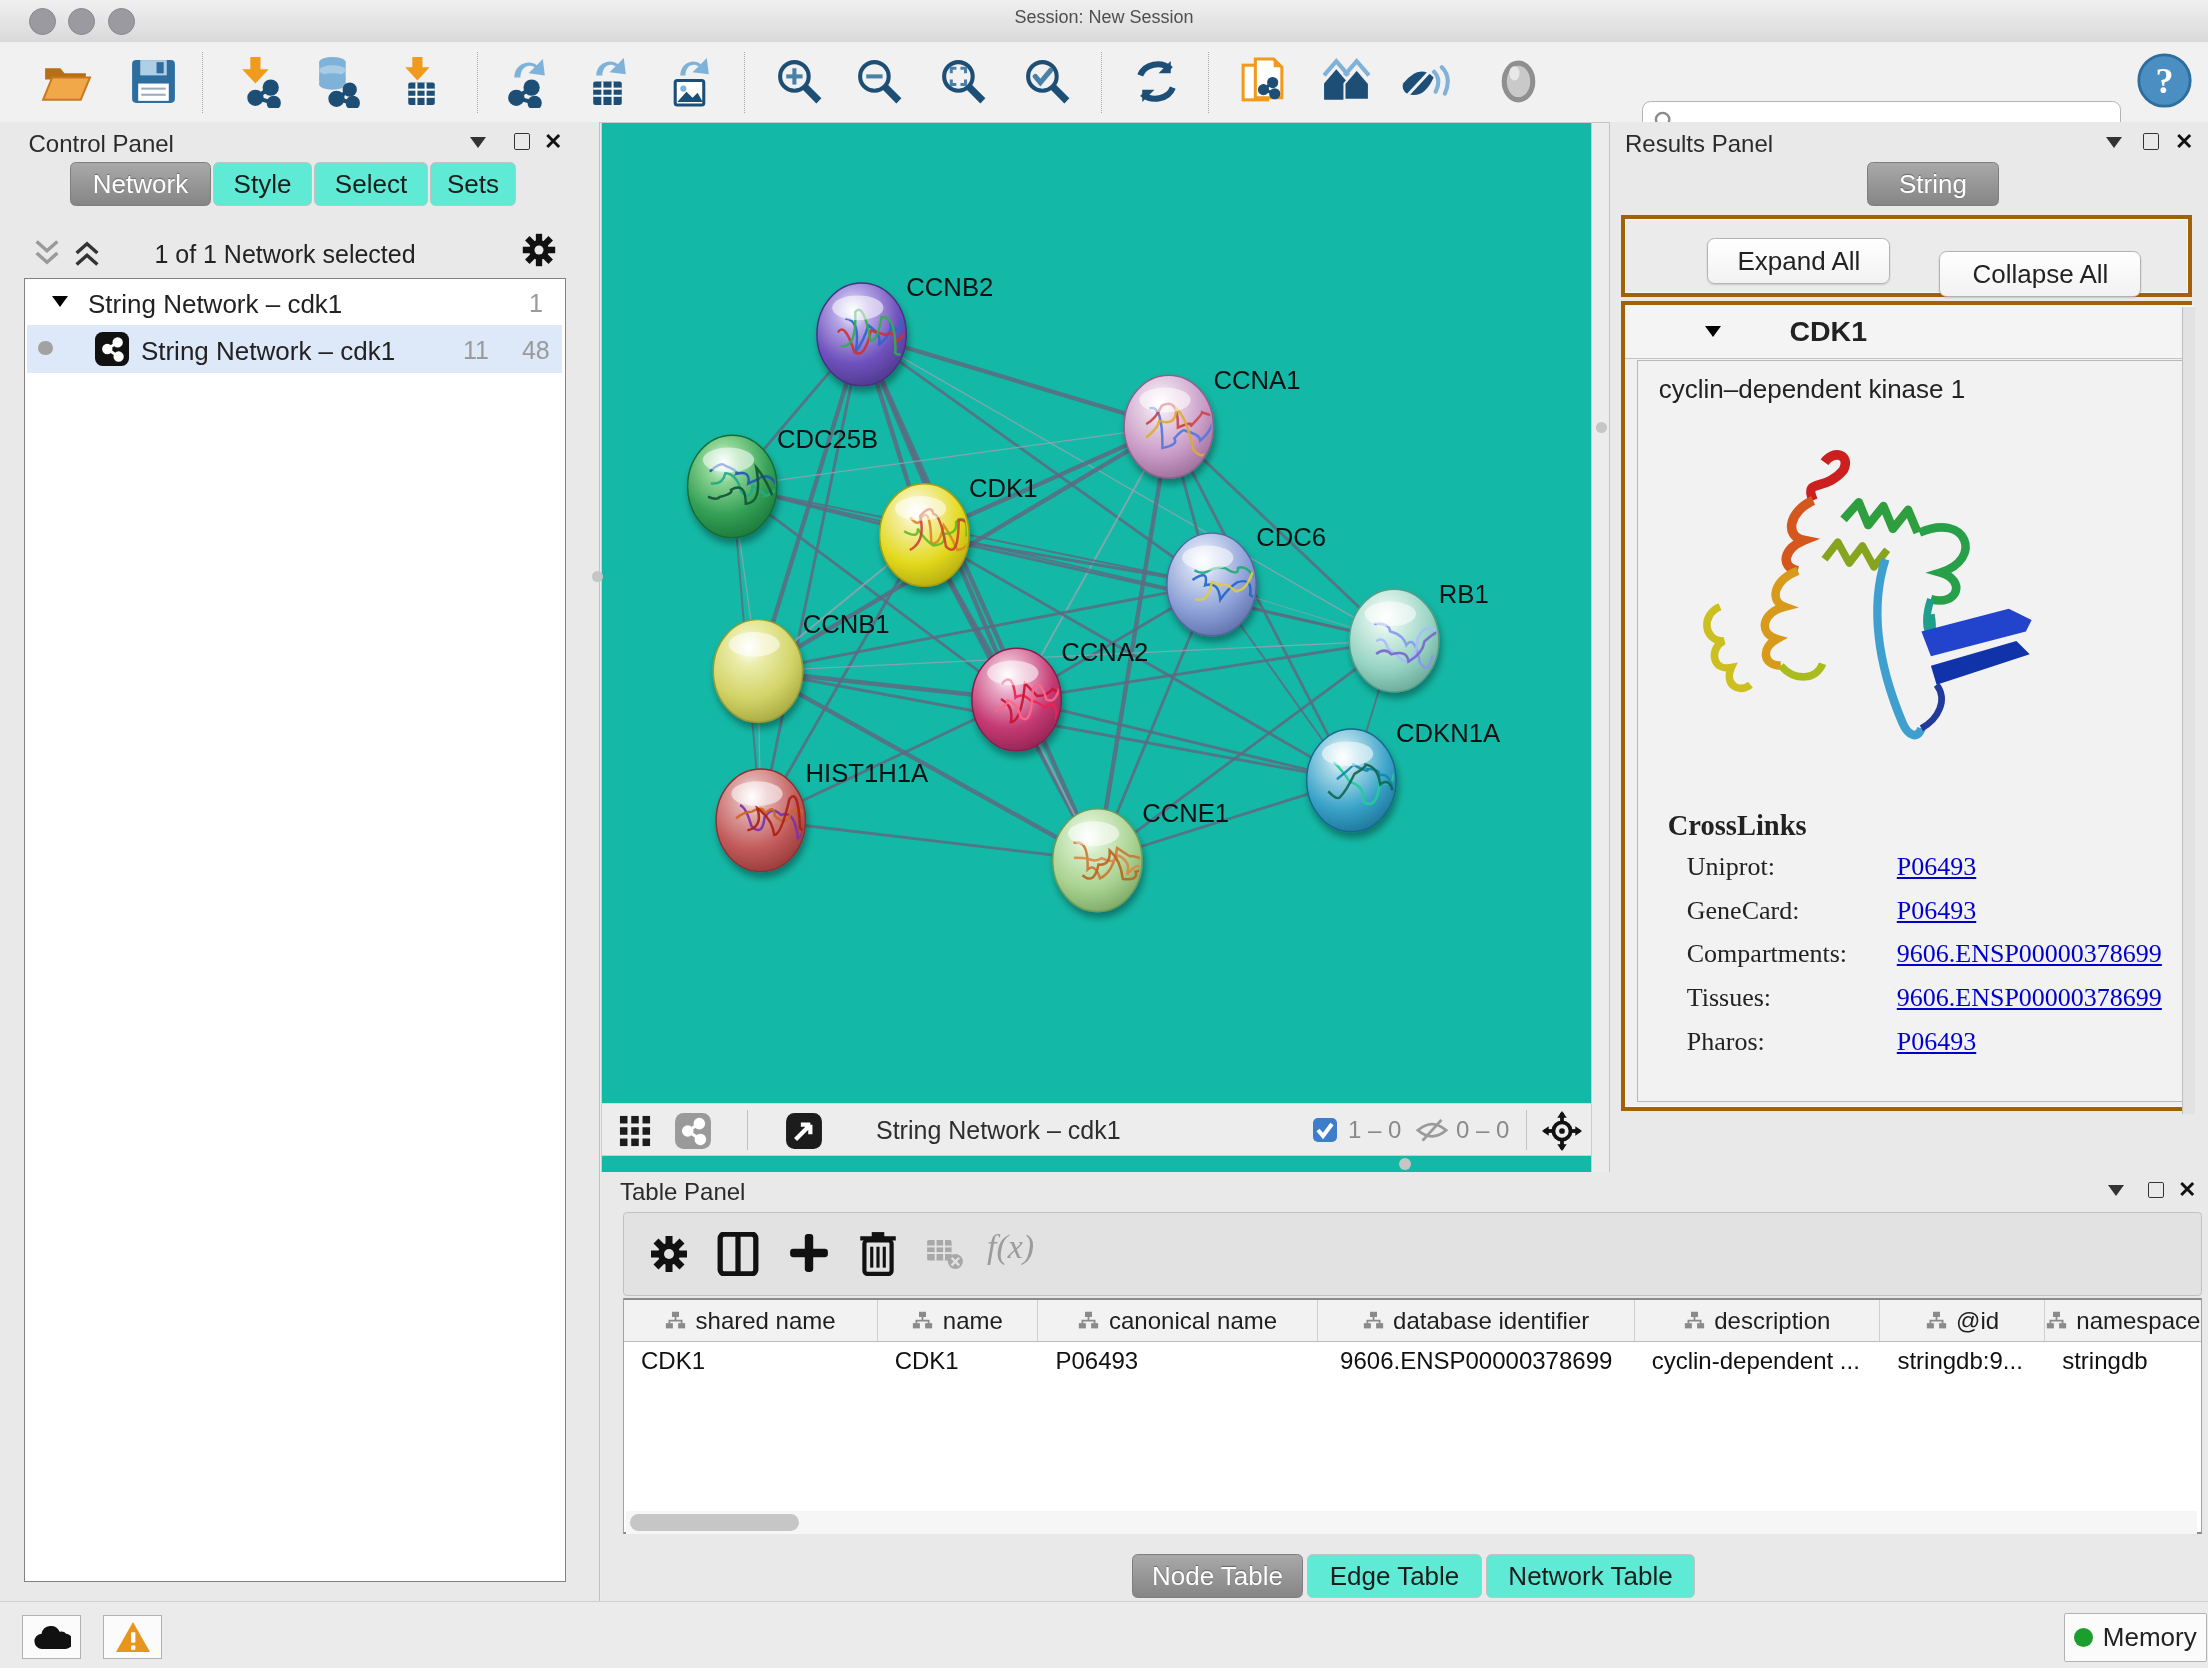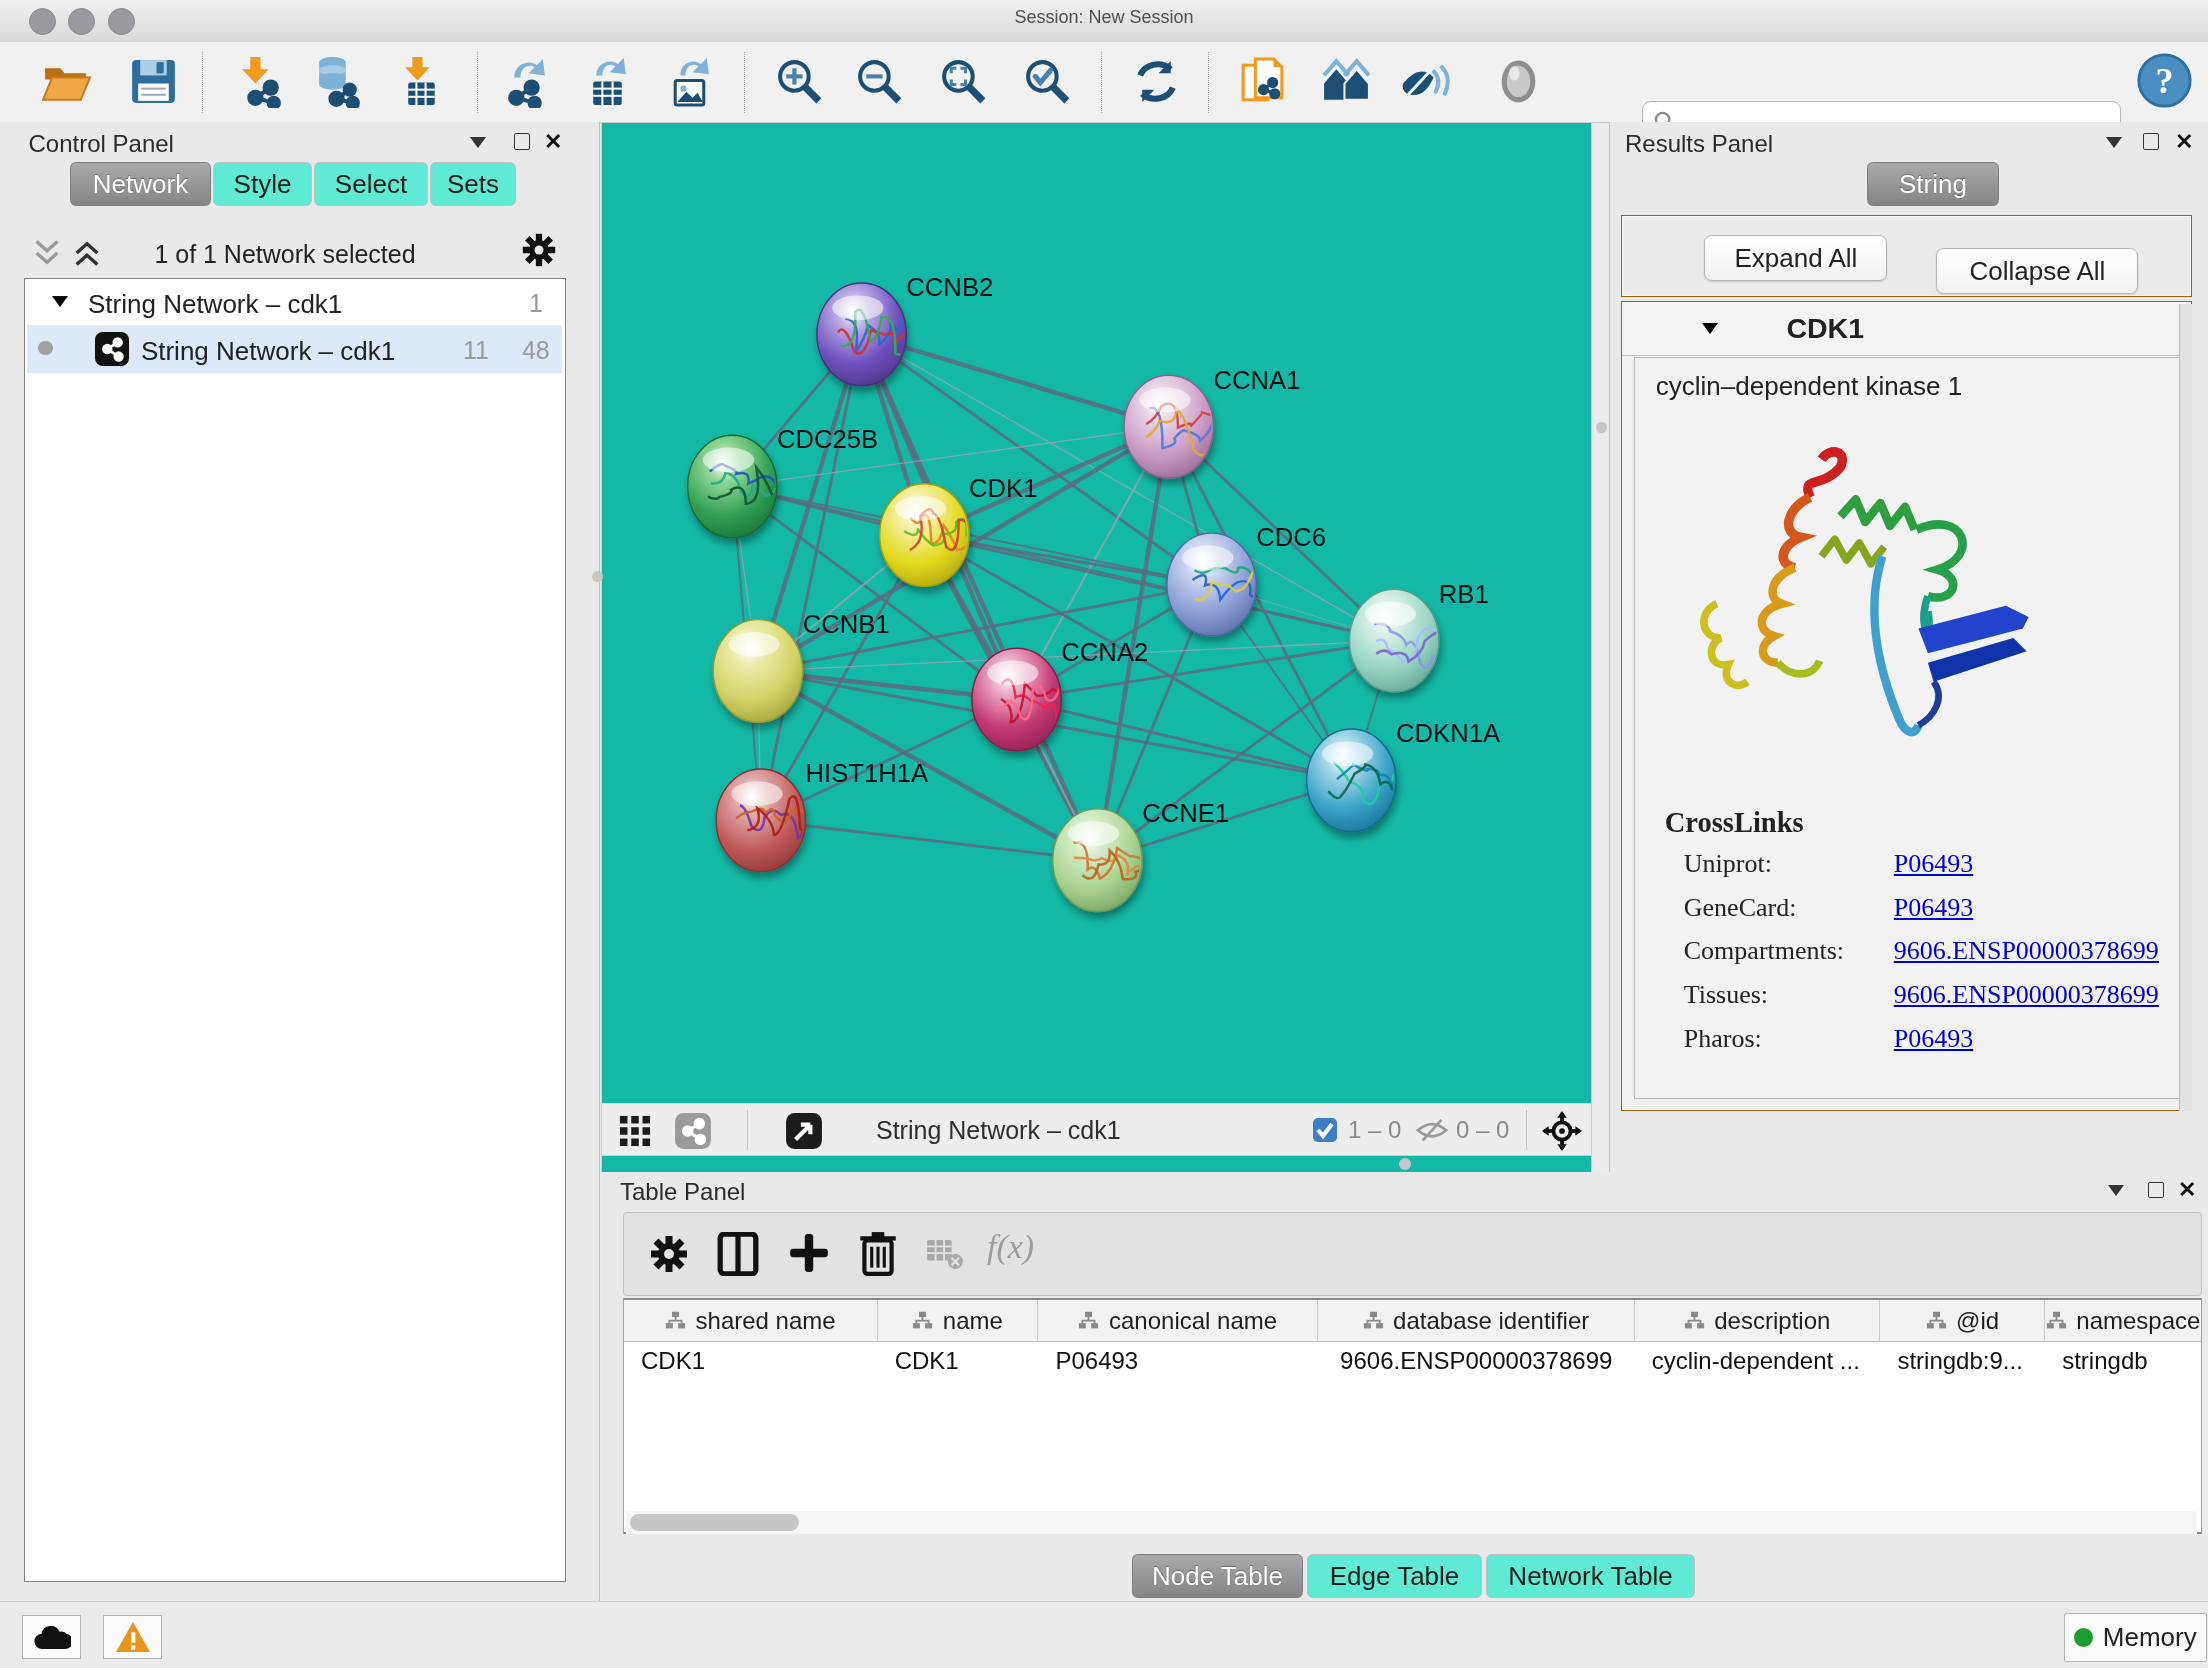--- a/index.html
+++ b/index.html
@@ -36,21 +36,21 @@
   .string-app-icon{width:34px;height:34px;background:#111;border-radius:7.6px;}
   
   #canvas{left:601px;top:122px;width:991px;height:1268px;background:#14b8a6;border:1px solid #cccccc;box-sizing:border-box;}
   #view-toolbar{left:601px;top:1103px;width:991px;height:53px;background:#ededed;
      border:1px solid #cccccc;border-top:1px solid #d8d8d8;box-sizing:border-box;}
   .vt-sep{top:5.7px;width:0;height:40px;border-left:1px solid #c2c2c2;}
   .vt-num{font-size:24px;color:#8a8a8a;}
   .split-dot{background:#c6c6c6;border-radius:50%;}
   
   #results-dock{left:1609px;top:122px;width:599px;height:1479px;background:#e9e9e9;border-left:1px solid #c2c2c2;box-sizing:border-box;}
-  .panelbox{background:#ebebeb;border:1px solid #a16207;box-shadow:inset 0 0 0 1px #f8f8f8;box-sizing:border-box;}
+  .panelbox{background:#ebebeb;border:4px solid #a16207;box-shadow:inset 0 0 0 1px #f8f8f8;box-sizing:border-box;}
   .wbtn{background:linear-gradient(#ffffff,#f2f2f2);border:1px solid #b2b2b2;border-radius:7.6px;
         font-size:26px;display:flex;align-items:center;justify-content:center;box-shadow:0 1px 1.9px rgba(0,0,0,.15);}
   #cdk1-card{background:#f2f2f2;border:1px solid #b8b8b8;box-sizing:border-box;}
   .serif{font-family:"Liberation Serif",serif;}
   .xlink{color:#0000cc;text-decoration:underline;}
   
   #table-dock{left:601px;top:1172px;width:1607px;height:429px;background:#e9e9e9;}
   #table-toolbar{left:22px;top:40px;width:1579px;height:84px;background:#e2e2e2;border:1px solid #c2c2c2;border-radius:3.8px;box-sizing:border-box;text-decoration:underline;}
   #data-table{left:22px;top:126px;width:1579px;height:236px;background:#fff;border:1px solid #a2a2a2;
      border-top:2.9px solid #8a8a8a;border-bottom:2.9px solid #8a8a8a;box-sizing:border-box;}

